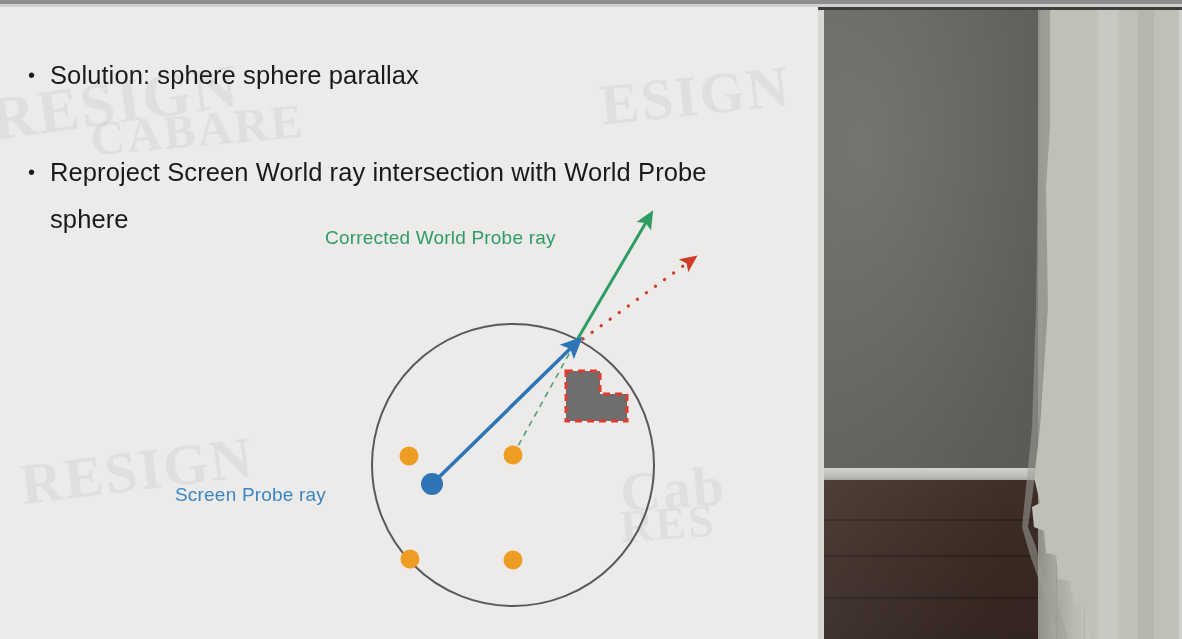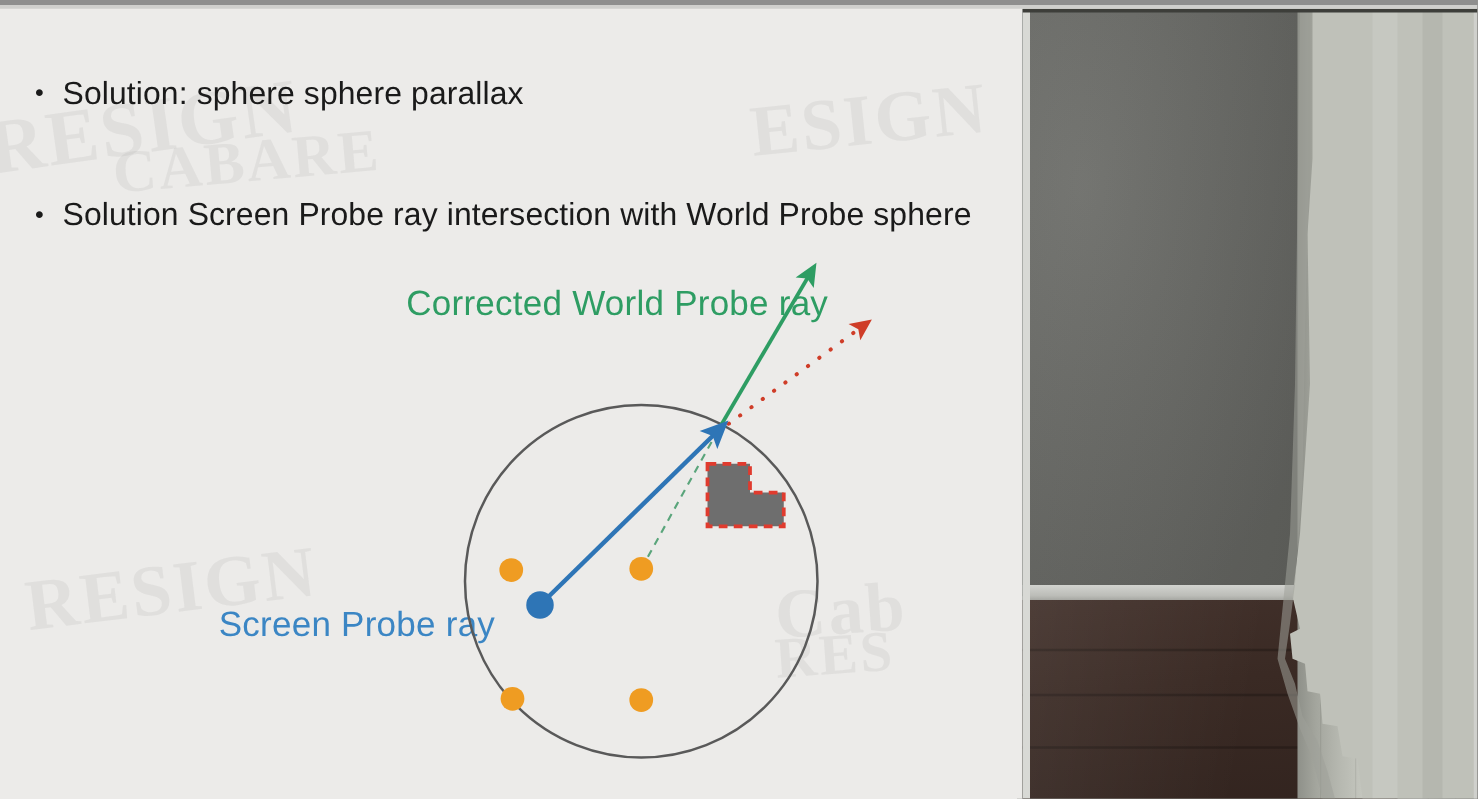--- a/index.html
+++ b/index.html
@@ -84,21 +84,21 @@
     font-size: 20px;
     line-height: 47px;
     color: #1a1a1a;
   }
   .bullet .txt { max-width: 730px; }
   #bullet-0 { left: 28px; top: 45px; }
   #bullet-1 { left: 28px; top: 142px; }
 
   .lbl {
     position: absolute;
-    font-size: 28px;
+    font-size: 19px;
     letter-spacing: 0.2px;
     white-space: nowrap;
   }
   #label-corrected { left: 325px; top: 220px; color: #2e9d63; }
   #label-screen    { left: 175px; top: 477px; color: #3b86c4; }
 
   svg.diagram {
     position: absolute;
     left: 0; top: 0;
     width: 818px;
@@ -202,21 +202,21 @@
     <div class="watermark wm5">Cab</div>
     <div class="watermark wm6">RES</div>
 
     <div class="bullet-list">
       <div class="bullet" id="bullet-0">
         <span class="dot">•</span>
         <span class="txt">Solution: sphere sphere parallax</span>
       </div>
       <div class="bullet" id="bullet-1">
         <span class="dot">•</span>
-        <span class="txt">Solution Screen Probe ray intersection with World Probe sphere</span>
+        <span class="txt">Reproject Screen World ray intersection with World Probe sphere</span>
       </div>
     </div>
 
     <div class="lbl" id="label-corrected">Corrected World Probe ray</div>
     <div class="lbl" id="label-screen">Screen Probe ray</div>
 
     <svg class="diagram" viewBox="0 0 818 632">
       <defs>
         <marker id="arrow-green" markerWidth="7" markerHeight="7" refX="3.2" refY="3.2" orient="auto" markerUnits="strokeWidth">
           <path d="M0.4,0.4 L6.6,3.2 L0.4,6.0 L1.7,3.2 Z" fill="#2e9d63"></path>

